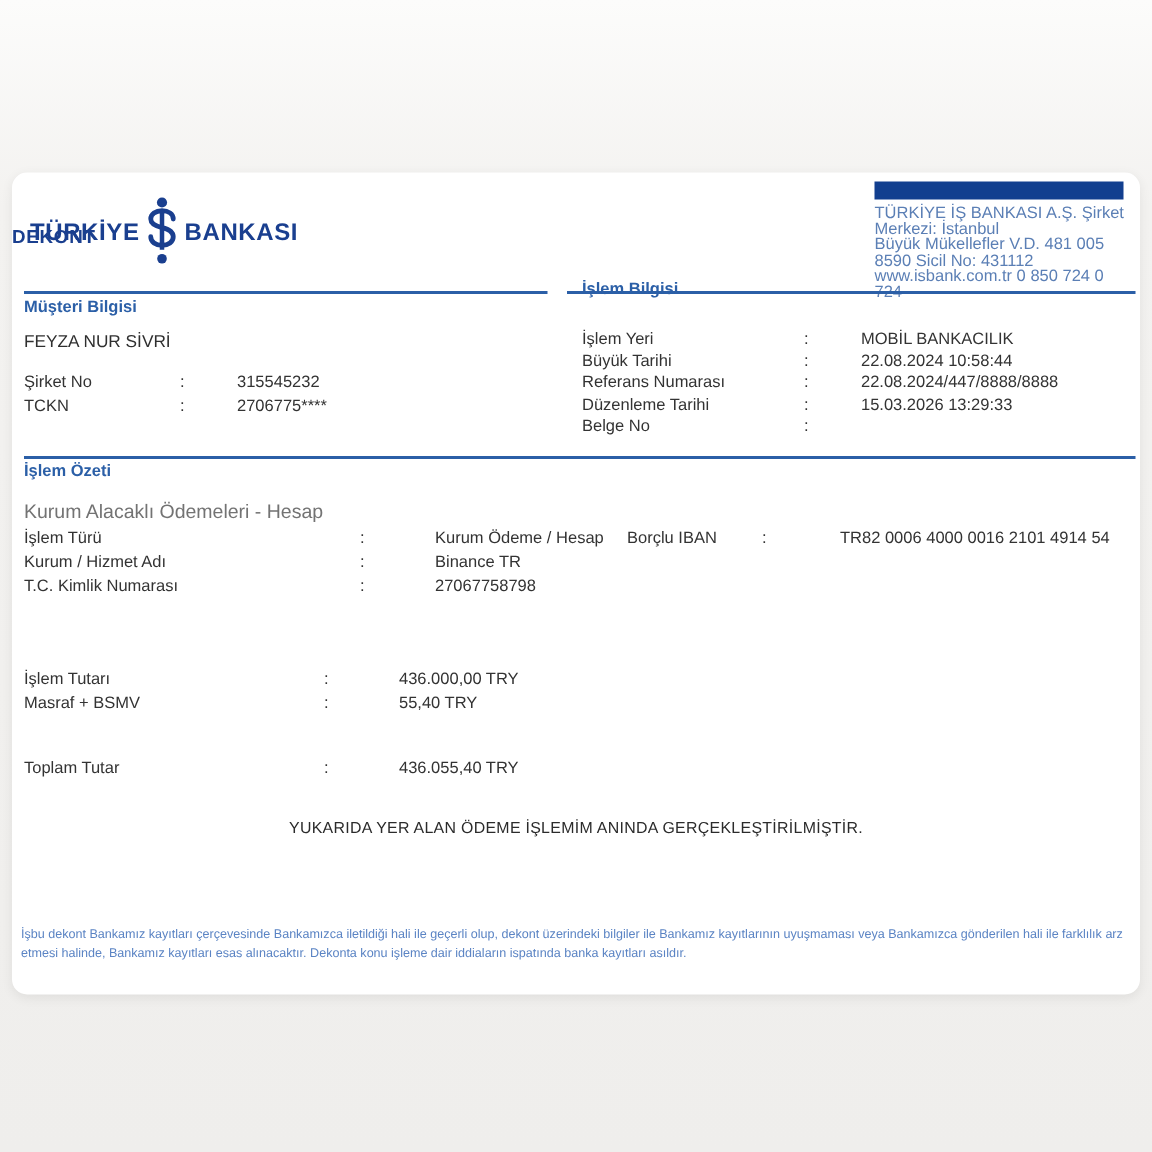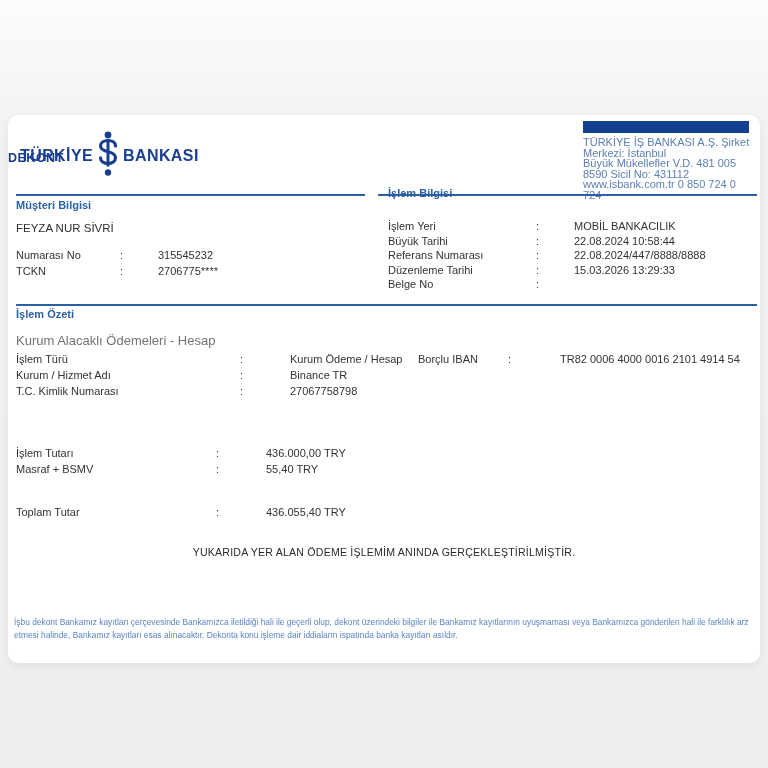--- a/index.html
+++ b/index.html
@@ -94,21 +94,21 @@
   </div>
 
   <div class="abs hline" style="left:8px; top:79px; width:349px;"></div>
   <div class="abs hline" style="left:370px; top:79px; width:379px;"></div>
 
   <div class="abs sec-title" style="left:8px; top:84px;">Müşteri Bilgisi</div>
   <div class="abs name" style="left:8px; top:107px;">FEYZA NUR SİVRİ</div>
 
   <div class="abs" style="left:8px; top:132px;">
     <div class="row cust-row">
-      <span class="lbl">Numarası No</span>
+      <span class="lbl">Şirket No</span>
       <span class="col">:</span>
       <span class="val">315545232</span>
     </div>
     <div class="row cust-row">
       <span class="lbl">TCKN</span>
       <span class="col">:</span>
       <span class="val">2706775****</span>
     </div>
   </div>
 

